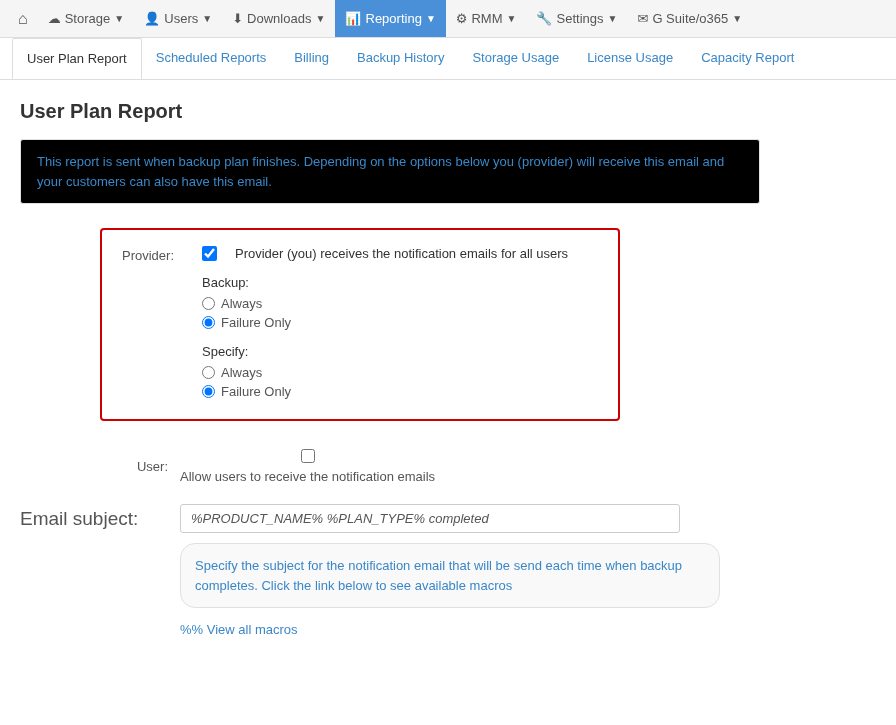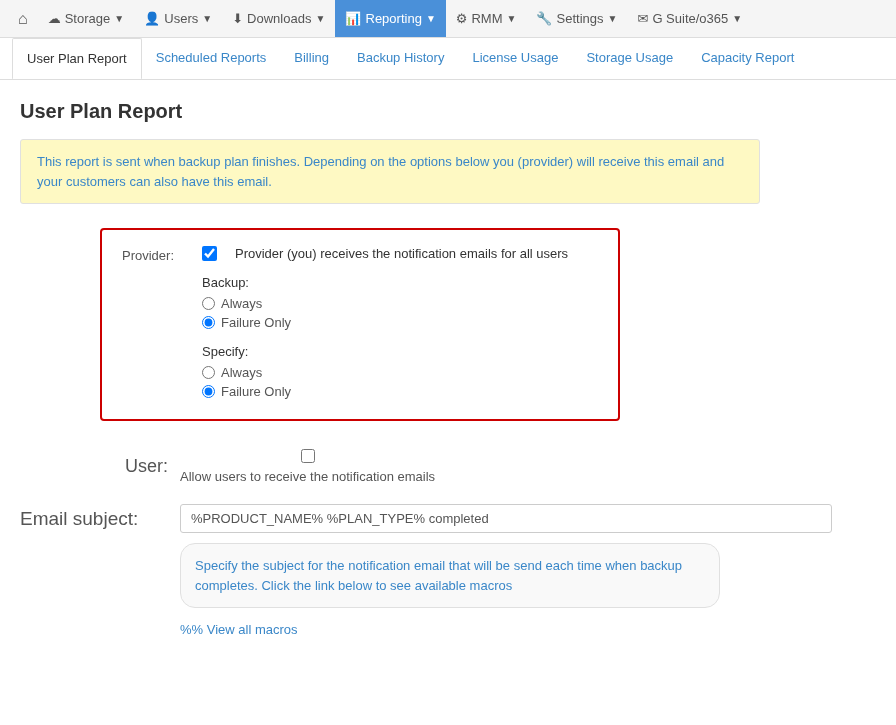--- a/index.html
+++ b/index.html
@@ -65,21 +65,21 @@
     }
     .page-title {
       font-size: 20px;
       font-weight: bold;
       color: #333;
       margin-bottom: 16px;
     }
 
     
     .info-box {
-      background: #fef9c3;
+      background: #000000;
       border: 1px solid #e0e0e0;
       border-radius: 3px;
       padding: 12px 16px;
       color: #3a87c8;
       font-size: 13px;
       line-height: 1.5;
       margin-bottom: 24px;
       max-width: 740px;
     }
 
@@ -136,21 +136,21 @@
     }
 
     
     .user-row {
       display: flex;
       align-items: center;
       margin-bottom: 20px;
       margin-left: 0;
     }
     .user-label {
-      font-size: 18px;
+      font-size: 13px;
       color: #555;
       min-width: 160px;
       text-align: right;
       padding-right: 12px;
     }
     .user-checkbox-row {
       display: flex;
       align-items: center;
       gap: 6px;
       font-size: 13px;
@@ -170,26 +170,27 @@
       margin-bottom: 10px;
     }
     .email-subject-label {
       font-size: 19px;
       color: #555;
       min-width: 160px;
       text-align: left;
       padding-right: 12px;
     }
     .email-subject-input {
-      width: 652px;
+      width: 500px;
       padding: 6px 10px;
       font-size: 13px;
       border: 1px solid #ccc;
       border-radius: 3px;
       color: #555;
+      font-style: italic;
     }
 
     
     .help-text-box {
       margin-left: 160px;
       max-width: 540px;
       background: #f9f9f9;
       border: 1px solid #e0e0e0;
       border-radius: 15px;
       padding: 12px 14px;
@@ -258,24 +259,24 @@
   <div class="tab-item">
     <span>Scheduled Reports</span>
   </div>
   <div class="tab-item">
     <span>Billing</span>
   </div>
   <div class="tab-item">
     <span>Backup History</span>
   </div>
   <div class="tab-item">
+    <span>Storage Usage</span>
+  </div>
+  <div class="tab-item">
     <span>License Usage</span>
-  </div>
-  <div class="tab-item">
-    <span>Storage Usage</span>
   </div>
   <div class="tab-item">
     <span>Capacity Report</span>
   </div>
 </div>
 
 <div class="page-content">
   <h1 class="page-title">User Plan Report</h1>
 
   <div class="info-box">

